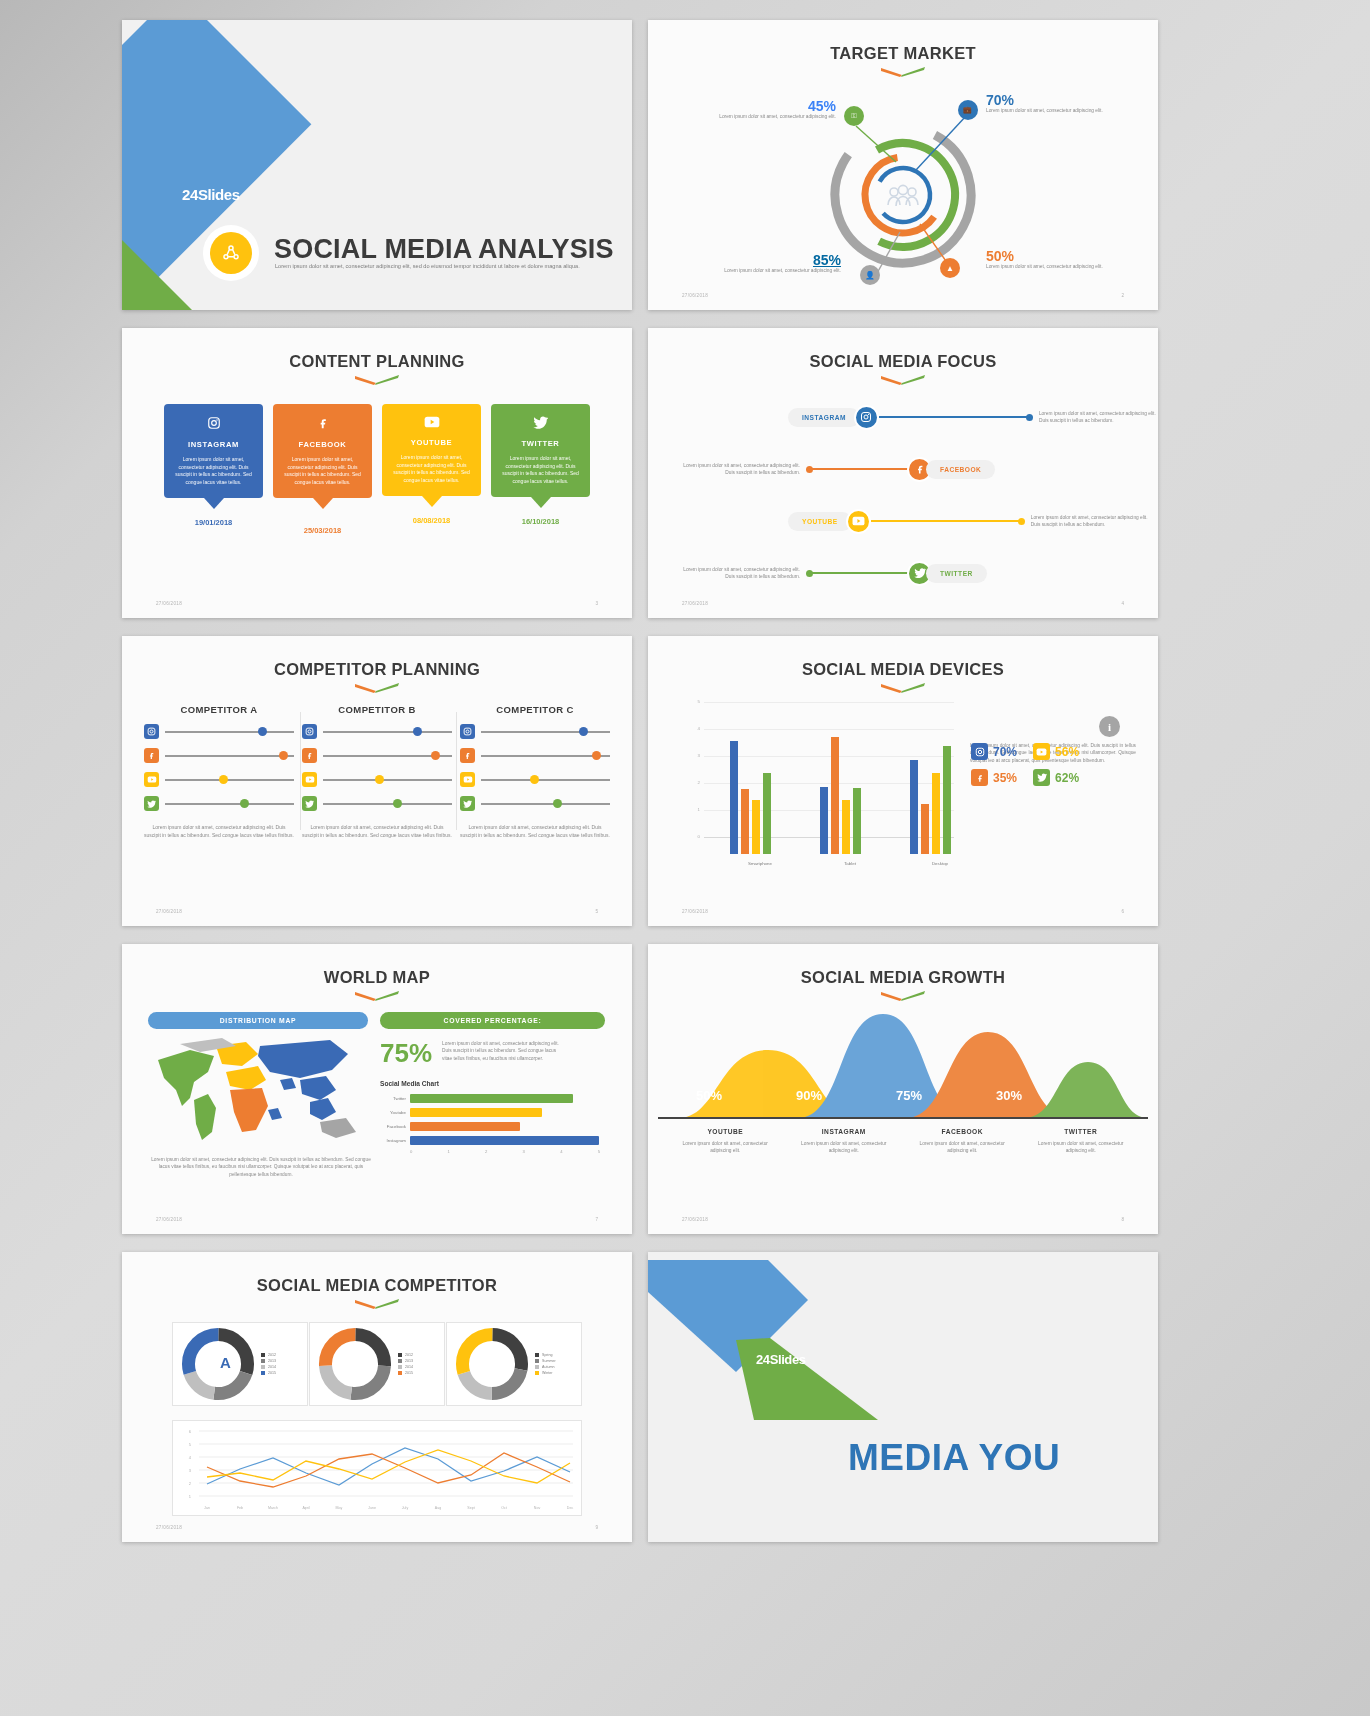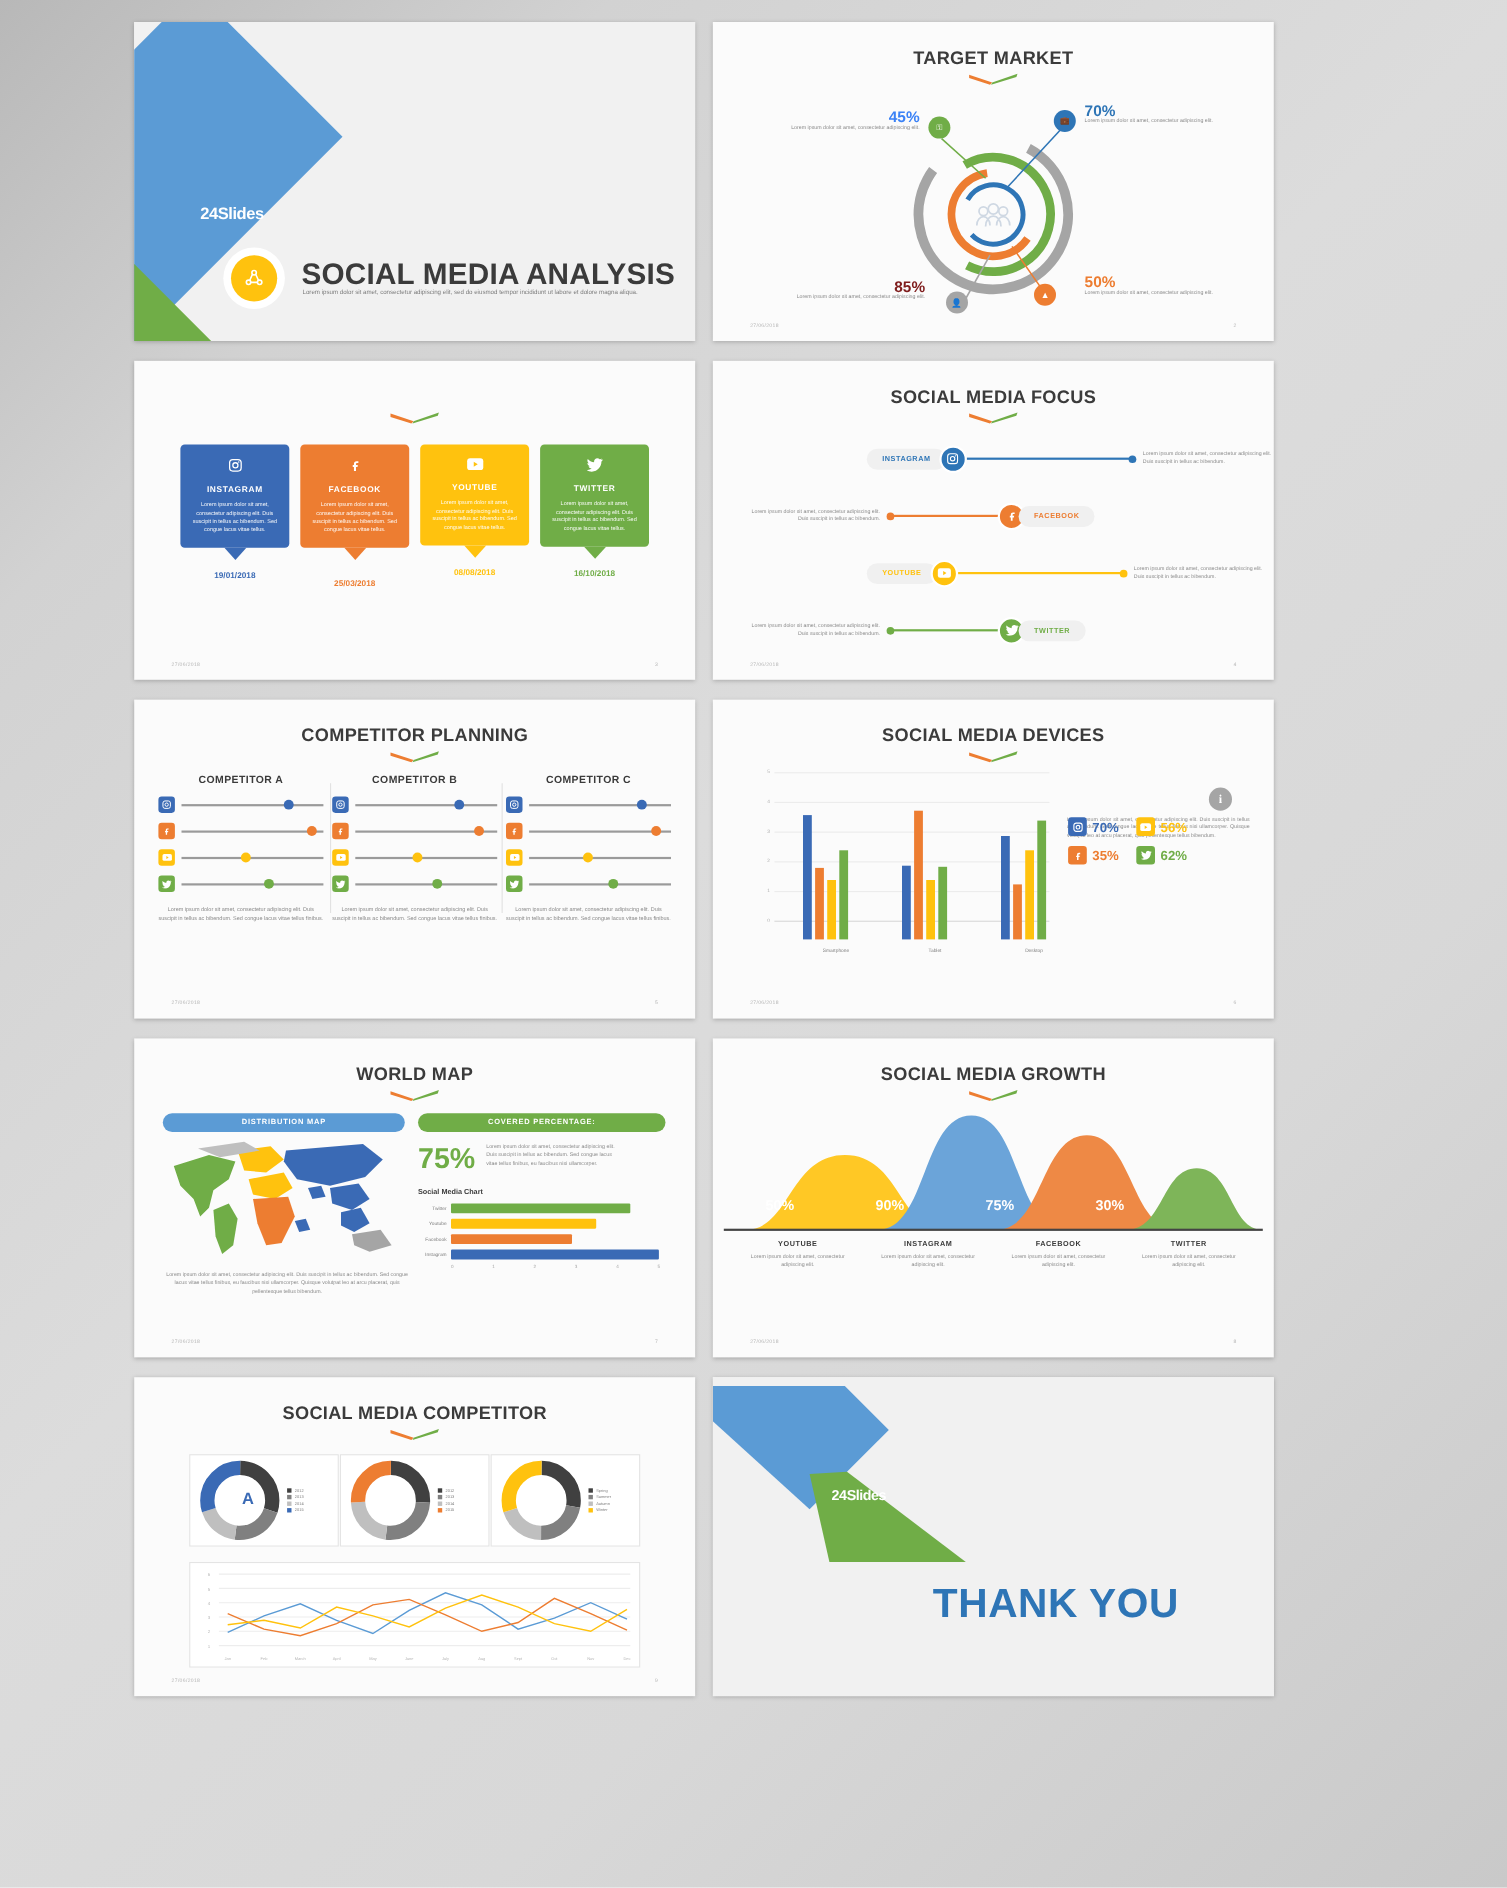--- a/index.html
+++ b/index.html
@@ -179,33 +179,34 @@
 
     <div style="position:absolute;left:38px;top:78px;width:150px;text-align:right;">
       <div class="tm-pct" style="color:#3b82f6;">45%</div>
       <div class="tm-txt lorem">Lorem ipsum dolor sit amet, consectetur adipiscing elit.</div>
     </div>
     <div style="position:absolute;left:338px;top:72px;width:150px;">
       <div class="tm-pct" style="color:#2e75b6;">70%</div>
       <div class="tm-txt lorem">Lorem ipsum dolor sit amet, consectetur adipiscing elit.</div>
     </div>
     <div style="position:absolute;left:38px;top:232px;width:155px;text-align:right;">
-      <div class="tm-pct" style="color:#7f1d1d;">85%</div>
+      <div class="tm-pct" style="color:#0369a1;text-decoration:underline;">85%</div>
       <div class="tm-txt lorem">Lorem ipsum dolor sit amet, consectetur adipiscing elit.</div>
     </div>
     <div style="position:absolute;left:338px;top:228px;width:150px;">
       <div class="tm-pct" style="color:#ed7d31;">50%</div>
       <div class="tm-txt lorem">Lorem ipsum dolor sit amet, consectetur adipiscing elit.</div>
     </div>
 
     <div class="foot-date">27/06/2018</div>
     <div class="foot-num">2</div>
   </div>
 
   <div class="slide">
+    <div class="stitle">CONTENT PLANNING</div>
     <svg class="swoosh" viewBox="0 0 46 12">
       <path d="M1 2 L22 9 L20 11 L1 5 Z" fill="#ed7d31"></path>
         <path d="M22 9 L45 1 L44 4 L21 11 Z" fill="#70ad47"></path>
     </svg>
     <div class="cards">
 
       <div class="card">
         <div class="body" style="background:#3a6ab5;">
           <div class="ico">
             <svg width="14" height="14" viewBox="0 0 24 24" fill="none" stroke="#fff" stroke-width="2">
@@ -823,16 +824,16 @@
     <div class="foot-num">9</div>
   </div>
 
   <div class="slide">
     <div class="ty-bg"></div>
     <svg style="position:absolute;left:0;top:0;width:290px;height:200px;" viewBox="0 0 290 200">
       <path d="M0 8 L120 8 L160 48 L122 86 L88 120 L0 40 Z" fill="#5b9bd5"></path>
       <path d="M88 88 L122 86 L230 168 L106 168 Z" fill="#70ad47"></path>
     </svg>
     <div class="ty-logo">24Slides</div>
-    <div class="ty-title">THANK YOU</div>
+    <div class="ty-title">MEDIA YOU</div>
   </div>
 
 </div>
 
 </body></html>

